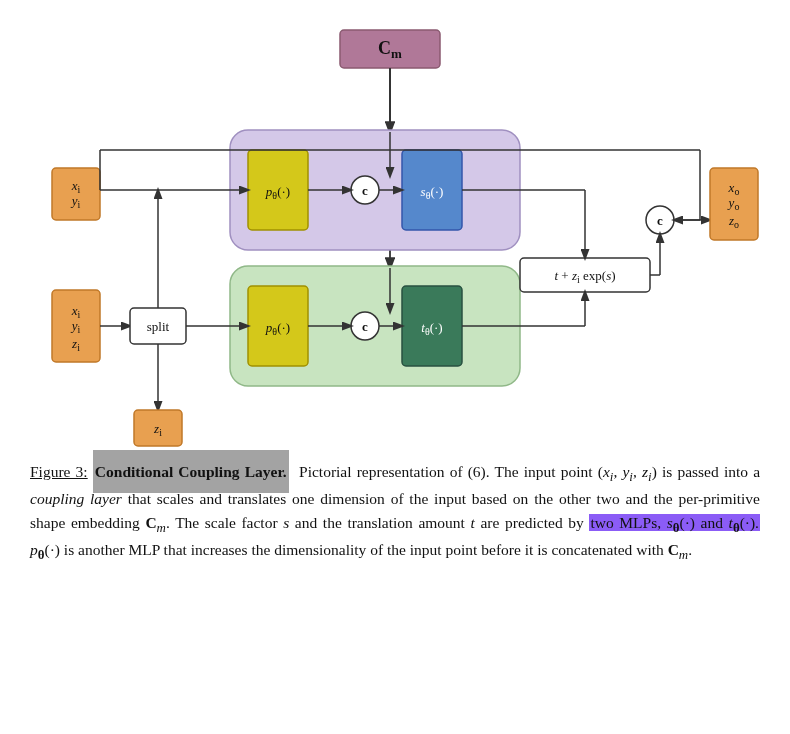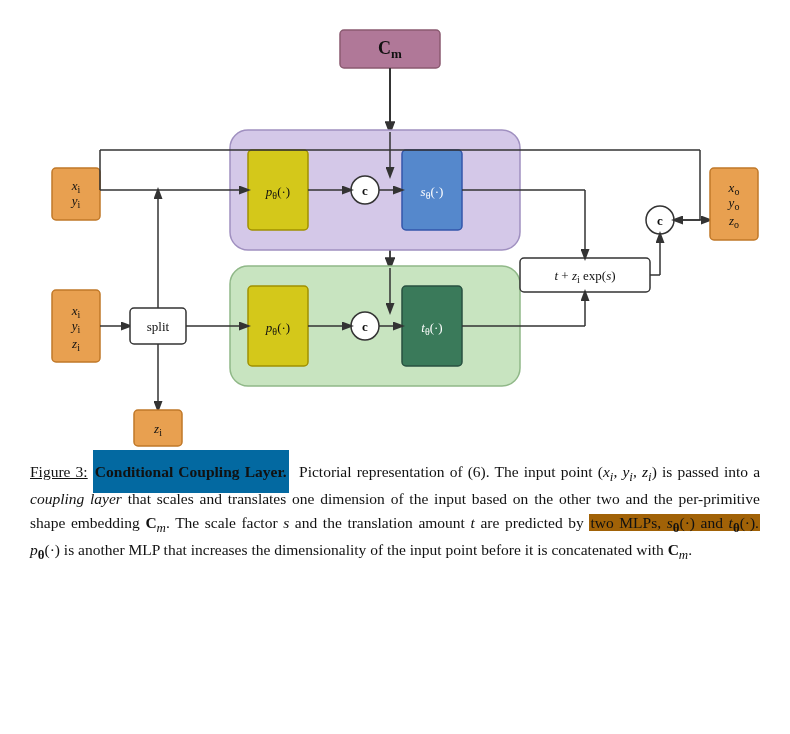--- a/index.html
+++ b/index.html
@@ -33,26 +33,26 @@
       text-align: justify;
     }
 
     .caption-label {
       font-weight: normal;
       text-decoration: underline;
     }
 
     .caption-title {
       font-weight: bold;
-      background-color: #0369a1;
+      background-color: #a3a3a3;
       padding: 13px 2px;
     }
 
     .highlight-yellow {
-      background-color: #a16207;
+      background-color: #8b5cf6;
       padding: 0 1px;
     }
   </style>
 </head>
 <body>
 
 <div class="diagram-container">
   <svg class="diagram-svg" viewBox="0 0 730 430" xmlns="http://www.w3.org/2000/svg">
 
     <rect x="310" y="10" width="100" height="38" rx="4" ry="4" fill="#b07898" stroke="#8a5a70" stroke-width="1.5"></rect>

